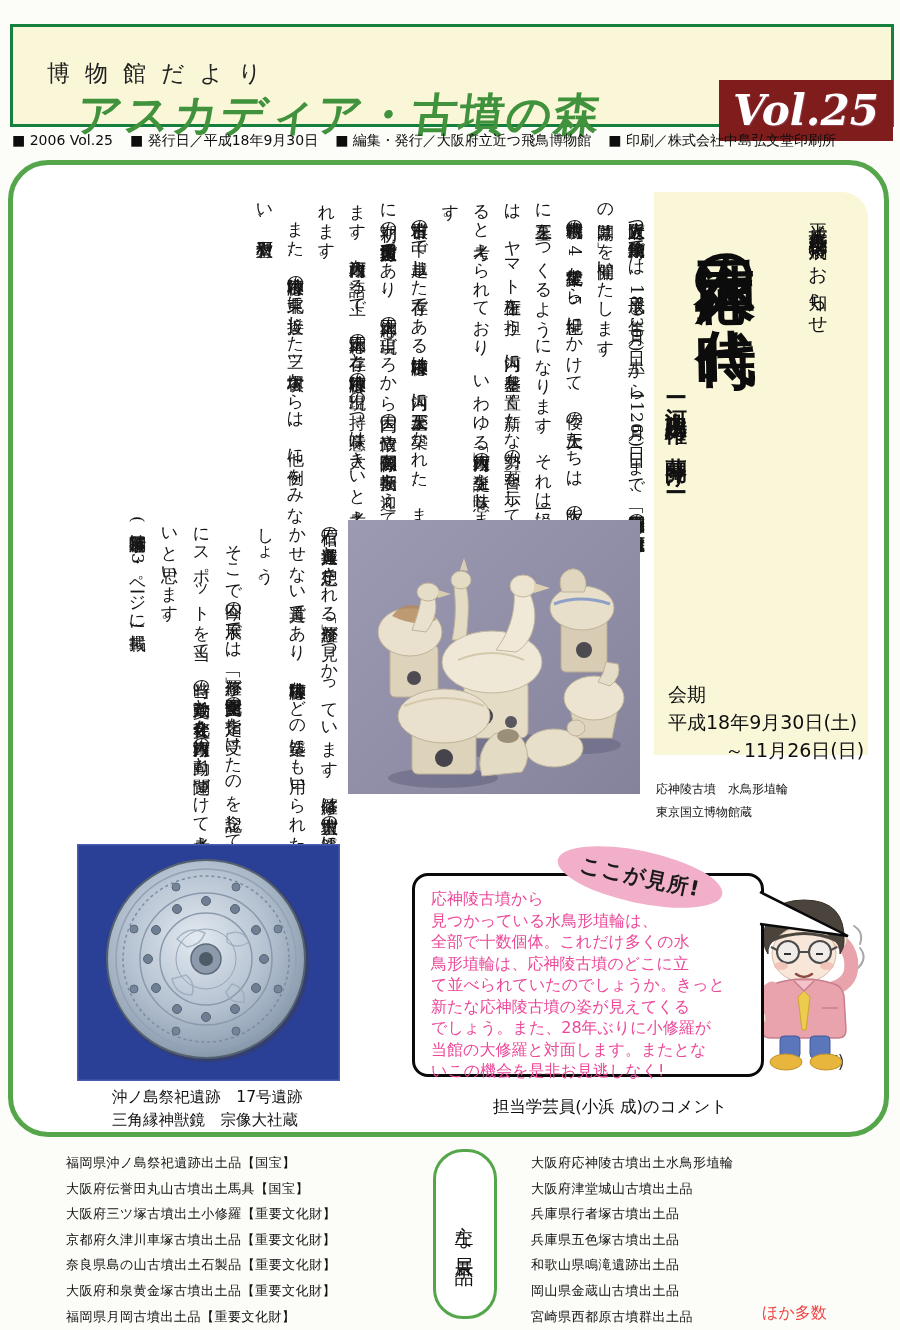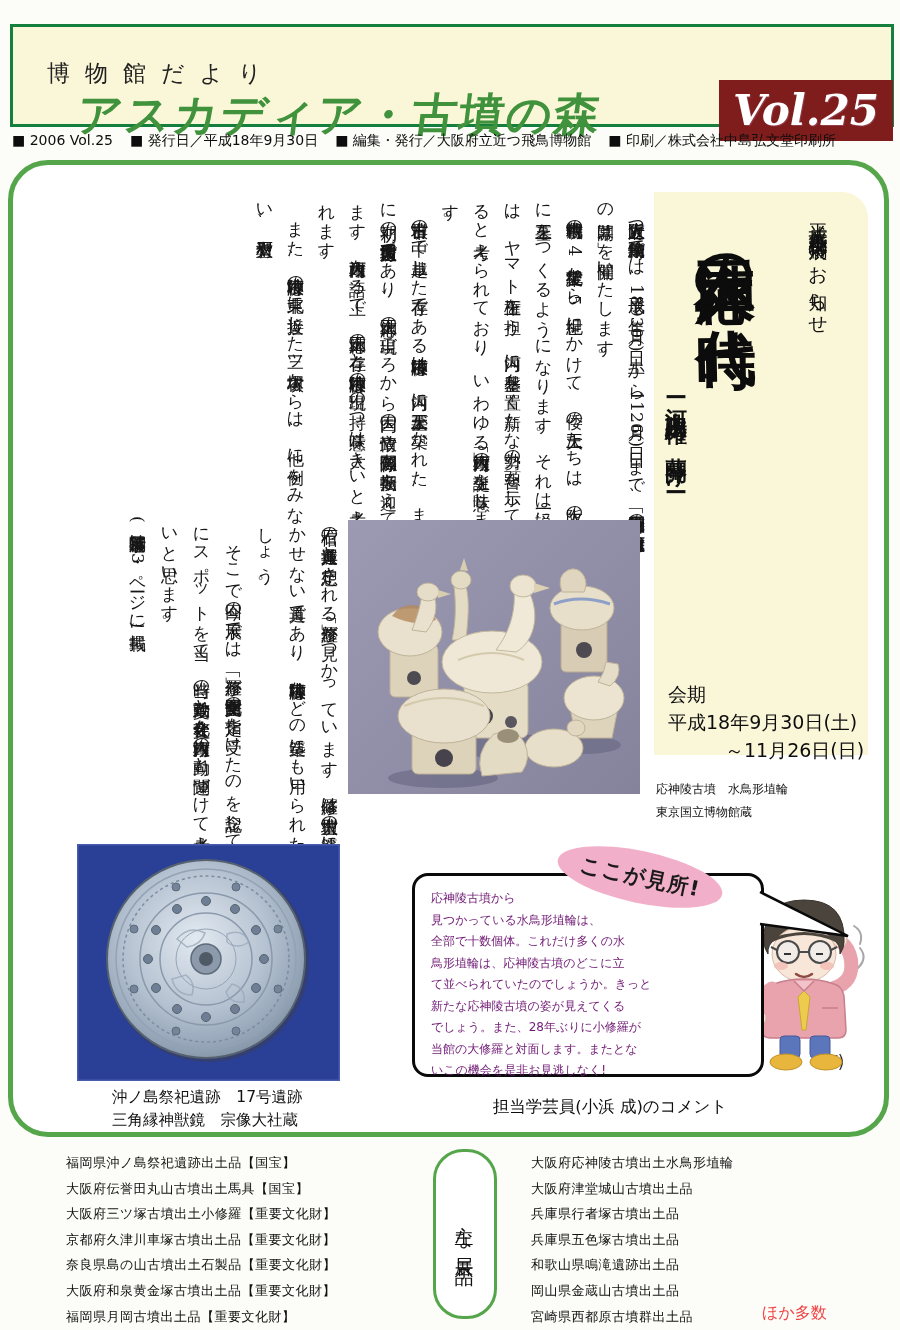--- a/index.html
+++ b/index.html
@@ -47,21 +47,21 @@
   
   .haniwa-photo{left:348px;top:520px;width:292px;height:274px;
     background:linear-gradient(135deg,#9c99b2 0%,#908ea7 55%,#85839c 100%);}
   
   .mirror-photo{left:77px;top:844px;width:263px;height:237px;background:#2a3f96;}
   .mirror-caption{left:112px;top:1086px;font-size:15.5px;line-height:23px;color:#111;}
 
   
   .bubble{left:412px;top:873px;width:352px;height:204px;background:#ffffff;border:3px solid #0a0a0a;
     border-radius:16px;padding:12px 16px;box-sizing:border-box;z-index:5;}
-  .bubble-text{font-size:12px;line-height:21.5px;color:#701a75;}
+  .bubble-text{font-size:16px;line-height:21.5px;color:#ec4899;}
   .bubble-tail{left:756px;top:886px;z-index:6;}
   .badge{left:556px;top:851px;width:168px;height:52px;background:#f2afc9;border-radius:50%;
     display:flex;align-items:center;justify-content:center;transform:rotate(12deg);z-index:7;}
   .badge-text{font-size:21px;font-weight:bold;color:#1a1a1a;letter-spacing:1px;}
   .character{left:735px;top:890px;z-index:4;}
   .signature{left:820px;top:1052px;font-size:17px;color:#333;}
   .comment-caption{left:430px;top:1096px;width:360px;text-align:center;font-size:16.5px;color:#0d0d0d;}
 
   
   .exhibit-list{font-size:13px;letter-spacing:.5px;color:#101010;font-weight:400;}

